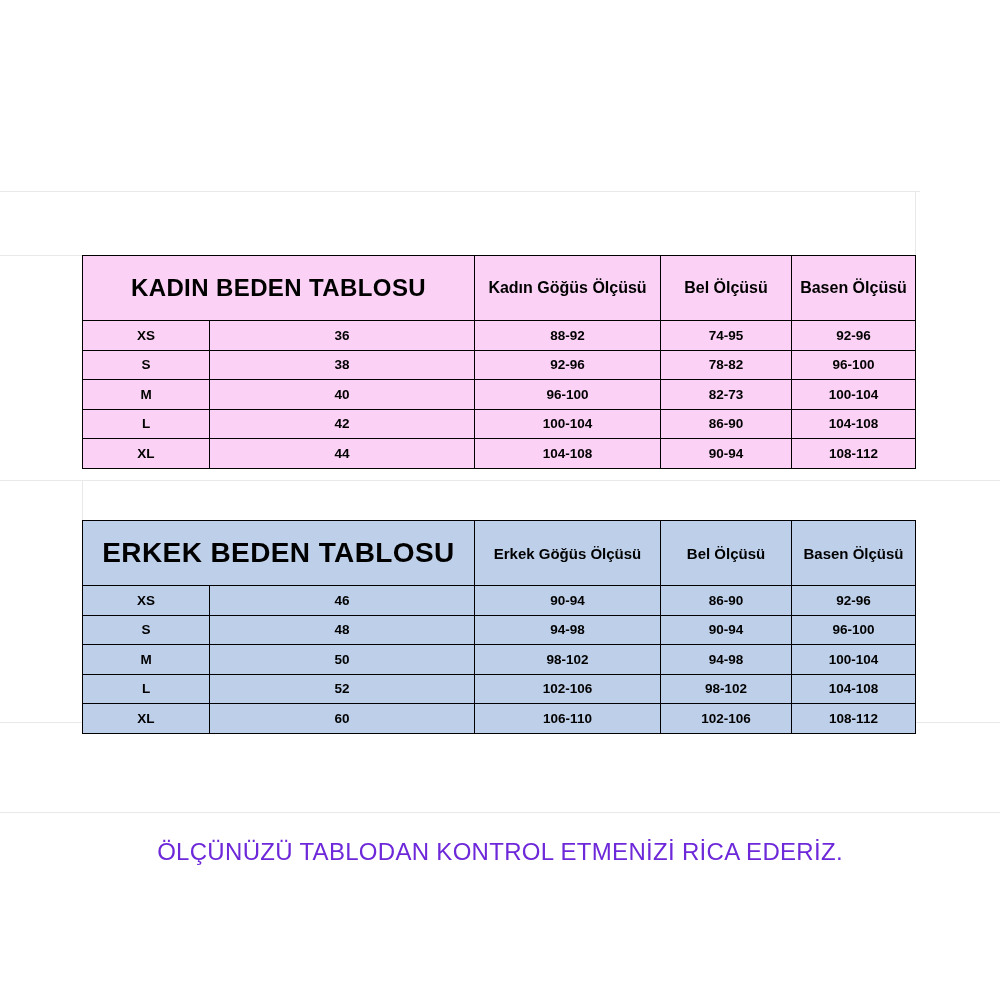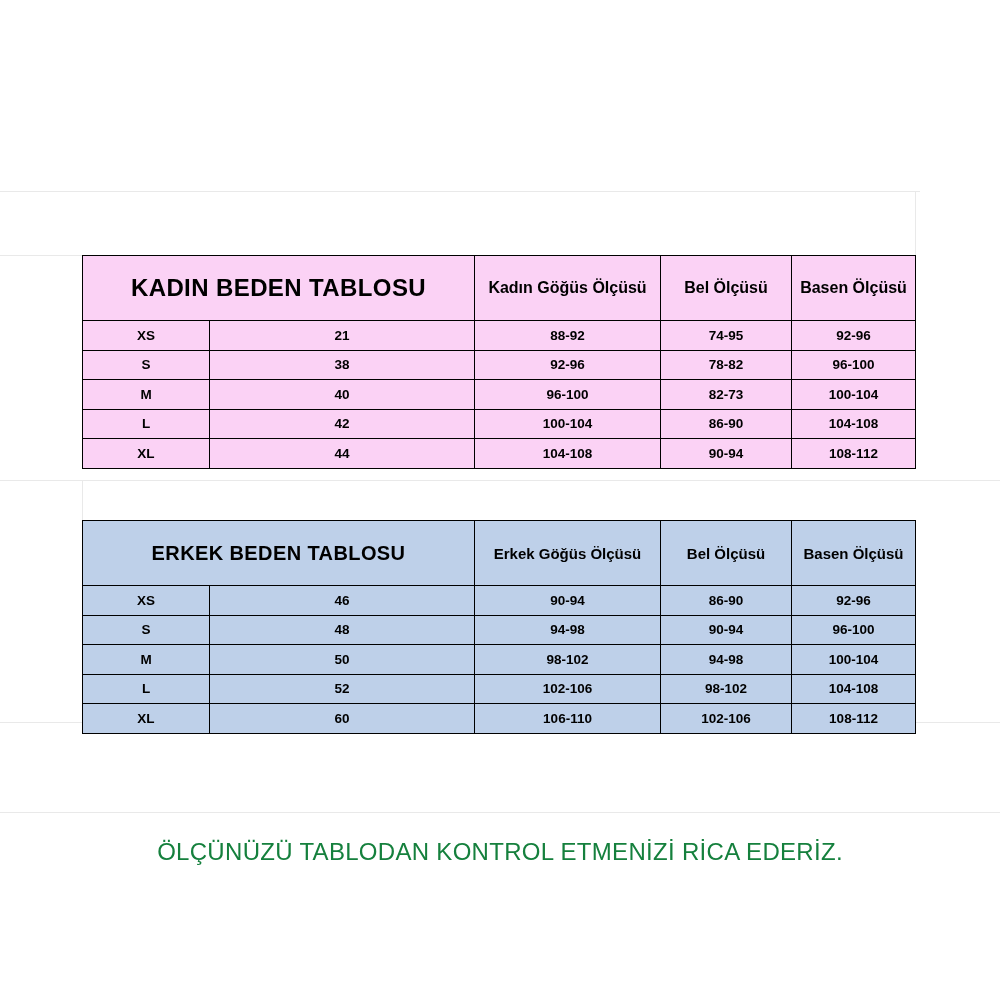--- a/index.html
+++ b/index.html
@@ -71,41 +71,41 @@
     width: 833px;
   }
   #men-table td {
     background: #bed0e9;
   }
   #men-table .header-row td {
     height: 62px;
     font-size: 15px;
   }
   #men-table .header-row td.title-cell {
-    font-size: 20px;
+    font-size: 28px;
     letter-spacing: 0.4px;
   }
   #men-table .body-row td {
     height: 26.5px;
     font-size: 13.5px;
   }
 
   .col-size   { width: 127px; }
   .col-num    { width: 265px; }
   .col-chest  { width: 186px; }
   .col-waist  { width: 131px; }
   .col-hip    { width: 124px; }
 
   .footer-note {
     position: absolute;
     left: 0;
     top: 838px;
     width: 1000px;
     text-align: center;
-    color: #15803d;
+    color: #6d28d9;
     font-size: 24px;
     letter-spacing: 0.3px;
     font-family: "Liberation Sans", sans-serif;
   }
 </style>
 </head>
 <body>
 
 <div class="page">
 
@@ -127,21 +127,21 @@
     </colgroup>
     <tbody>
       <tr class="header-row">
         <td class="title-cell" colspan="2">KADIN BEDEN TABLOSU</td>
         <td>Kadın Göğüs Ölçüsü</td>
         <td>Bel Ölçüsü</td>
         <td>Basen Ölçüsü</td>
       </tr>
       <tr class="body-row">
         <td>XS</td>
-        <td>21</td>
+        <td>36</td>
         <td>88-92</td>
         <td>74-95</td>
         <td>92-96</td>
       </tr>
       <tr class="body-row">
         <td>S</td>
         <td>38</td>
         <td>92-96</td>
         <td>78-82</td>
         <td>96-100</td>

